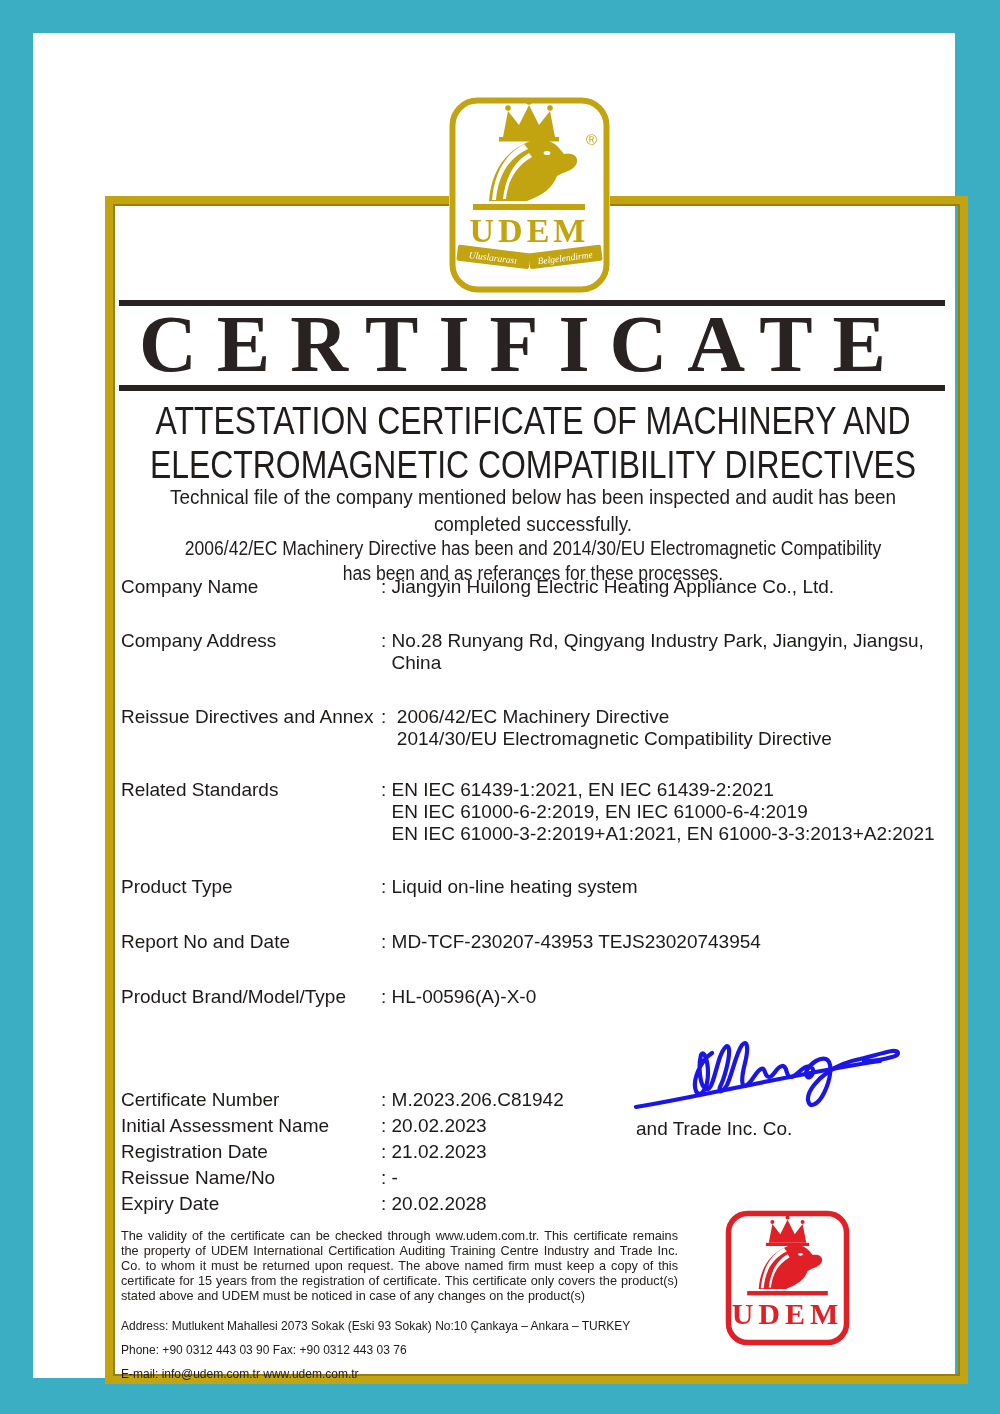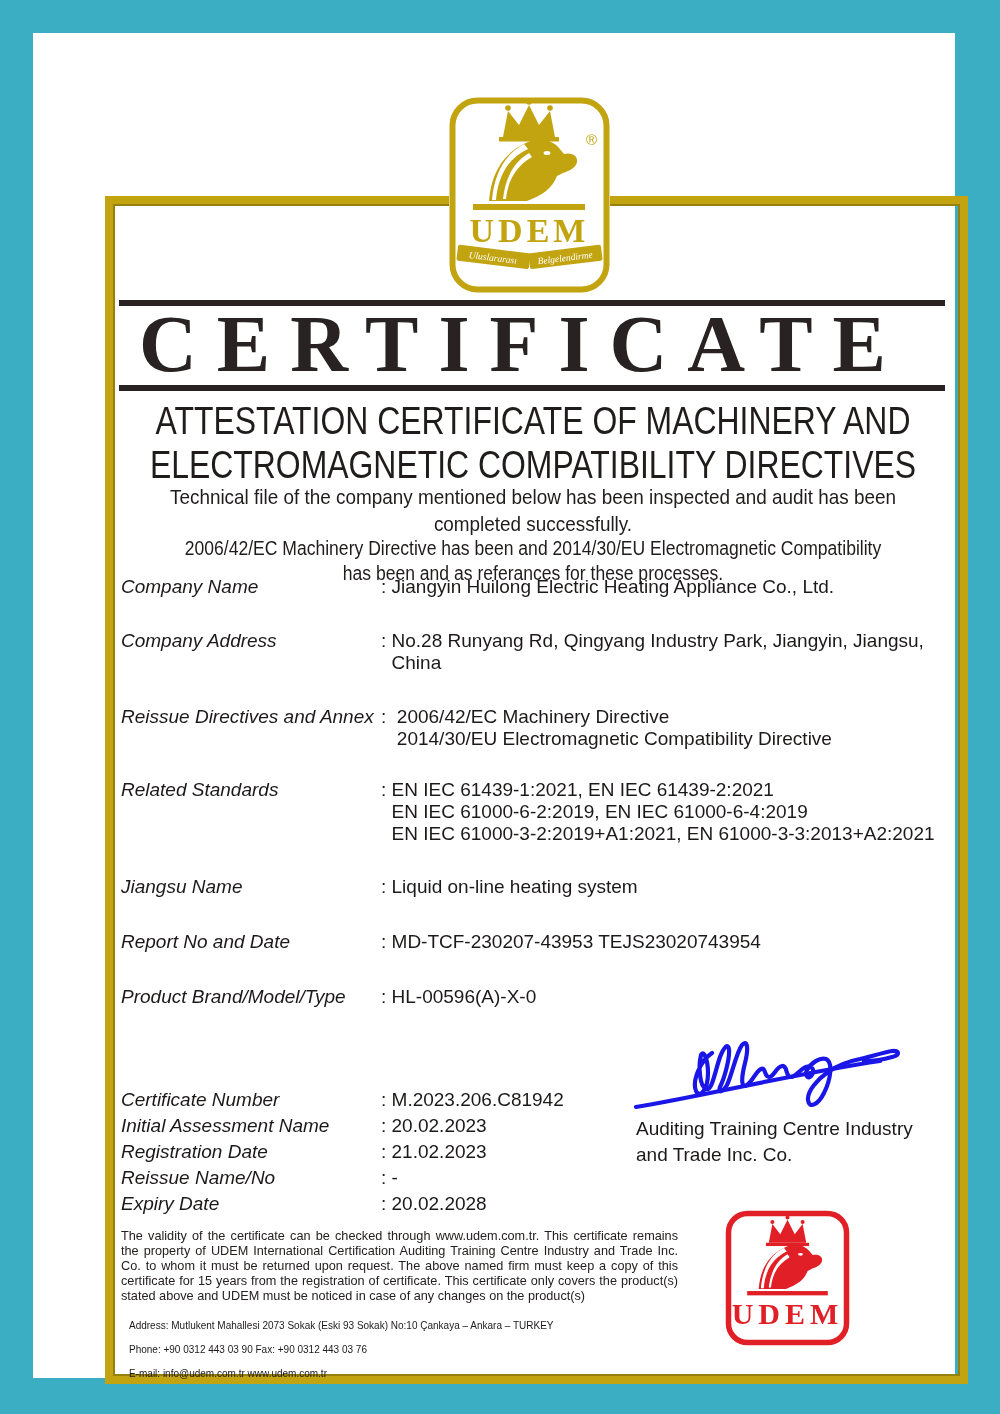--- a/index.html
+++ b/index.html
@@ -25,32 +25,32 @@
     position:absolute; left:86px; top:271px; width:826px; text-align:left;
     font-family:"Liberation Serif", serif; font-weight:bold;
     font-size:80px; line-height:80px; letter-spacing:20px; text-indent:20px;
     color:#292222; white-space:nowrap; z-index:2;
   }
   .centered-block { position:absolute; left:0; width:1000px; text-align:center; color:#211c1c; }
   .subtitle { top:366px; font-size:38px; line-height:44px; font-weight:400; transform:scaleX(0.84); }
   .intro { top:450px; font-size:21px; line-height:27px; transform:scaleX(0.90); }
   .directive-note { top:503px; font-size:19.5px; line-height:25px; transform:scaleX(0.90); }
   .field-row { position:absolute; left:88px; width:846px; font-size:19px; line-height:22px; }
-  .field-label { position:absolute; left:0; top:0; white-space:nowrap;font-style:italic; }
+  .field-label { position:absolute; left:0; top:0; white-space:nowrap; }
   .field-value { position:absolute; left:260px; top:0; width:586px; white-space:pre-wrap; }
   .row-1 { top:543px; } .row-2 { top:597px; } .row-3 { top:673px; }
   .row-4 { top:746px; } .row-5 { top:843px; } .row-6 { top:898px; } .row-7 { top:953px; }
   .ci-1 { top:1056px; } .ci-2 { top:1082px; } .ci-3 { top:1108px; } .ci-4 { top:1134px; } .ci-5 { top:1160px; }
   .sig-svg { position:absolute; left:595px; top:990px; z-index:2; }
   .org-text { position:absolute; left:603px; top:1083px; font-size:19px; line-height:26px; }
   .fine-print {
     position:absolute; left:88px; top:1196px; width:557px;
     font-size:12.7px; line-height:14.9px; text-align:justify; color:#262020;
   }
-  .footer-contact { position:absolute; left:96px; top:1281px; font-size:10px; line-height:24px; }
+  .footer-contact { position:absolute; left:88px; top:1281px; font-size:12px; line-height:24px; }
   .logo-bottom { position:absolute; left:692px; top:1177px; width:125px; height:136px; color:#E02026; z-index:2; }
   svg text.brand { font-family:"Liberation Serif", serif; font-weight:bold; fill:currentColor; text-anchor:middle; }
   svg text.ribbon-text { font-family:"Liberation Serif", serif; font-style:italic; fill:#ffffff; text-anchor:middle; }
   svg text.reg { font-family:"Liberation Sans", sans-serif; fill:currentColor; }
 </style>
 </head>
 <body>
 
 <svg width="0" height="0" style="position:absolute" aria-hidden="true">
   <defs>
@@ -128,21 +128,21 @@
       <span class="field-value">:  2006/42/EC Machinery Directive
    2014/30/EU Electromagnetic Compatibility Directive</span>
     </div>
     <div class="field-row row-4">
       <span class="field-label">Related Standards</span>
       <span class="field-value">: EN IEC 61439-1:2021, EN IEC 61439-2:2021
   EN IEC 61000-6-2:2019, EN IEC 61000-6-4:2019
   EN IEC 61000-3-2:2019+A1:2021, EN 61000-3-3:2013+A2:2021</span>
     </div>
     <div class="field-row row-5">
-      <span class="field-label">Jiangsu Name</span>
+      <span class="field-label">Product Type</span>
       <span class="field-value">: Liquid on-line heating system</span>
     </div>
     <div class="field-row row-6">
       <span class="field-label">Report No and Date</span>
       <span class="field-value">: MD-TCF-230207-43953 TEJS23020743954</span>
     </div>
     <div class="field-row row-7">
       <span class="field-label">Product Brand/Model/Type</span>
       <span class="field-value">: HL-00596(A)-X-0</span>
     </div>
@@ -169,21 +169,20 @@
     </div>
 
     <svg class="sig-svg" width="280" height="92" viewBox="0 0 280 92">
       <g fill="none" stroke="#1B16E8" stroke-width="4.2" stroke-linecap="round" stroke-linejoin="round">
         <path d="M8 84 C70 74 170 50 252 38"></path>
         <path d="M84 30 C72 38 64 58 68 68 C72 76 80 66 80 50 C80 38 76 26 73 32 C70 44 72 64 78 66 C84 68 86 52 92 34 C96 24 100 20 101 26 C102 36 96 56 92 64 C90 70 94 70 99 62 C104 52 108 30 114 22 C119 16 121 24 117 40 C113 56 113 66 119 62 C125 58 128 48 133 46 C138 44 136 54 141 54 C146 54 148 44 154 43 C160 42 157 54 163 54 C168 54 172 46 178 44 C184 42 187 47 184 52 C181 57 176 53 179 47 C183 40 192 34 198 36 C205 39 203 56 196 70 C190 82 181 86 180 77 C179 68 190 56 200 49 C210 42 222 38 232 36 C244 33 258 29 264 28 C272 27 272 32 264 34 C254 37 242 38 236 38"></path>
       </g>
     </svg>
 
     <div class="org-text">
-      <div>Auditing Training Centre Industry</div>
       <div>and Trade Inc. Co.</div>
     </div>
 
     <div class="fine-print">The validity of the certificate can be checked through www.udem.com.tr. This certificate remains the property of UDEM International Certification Auditing Training Centre Industry and Trade Inc. Co. to whom it must be returned upon request. The above named firm must keep a copy of this certificate for 15 years from the registration of certificate. This certificate only covers the product(s) stated above and UDEM must be noticed in case of any changes on the product(s)</div>
 
     <div class="footer-contact">
       <div>Address: Mutlukent Mahallesi 2073 Sokak (Eski 93 Sokak) No:10 Çankaya – Ankara – TURKEY</div>
       <div>Phone: +90 0312 443 03 90  Fax: +90 0312 443 03 76</div>
       <div>E-mail: info@udem.com.tr    www.udem.com.tr</div>
     </div>

